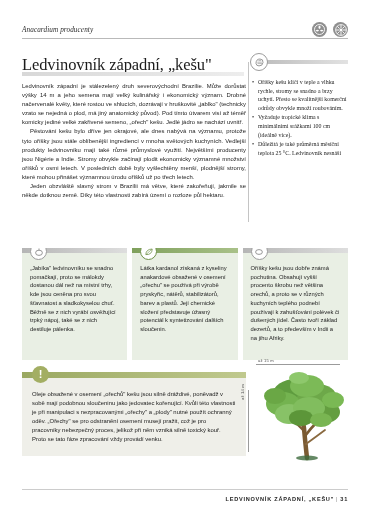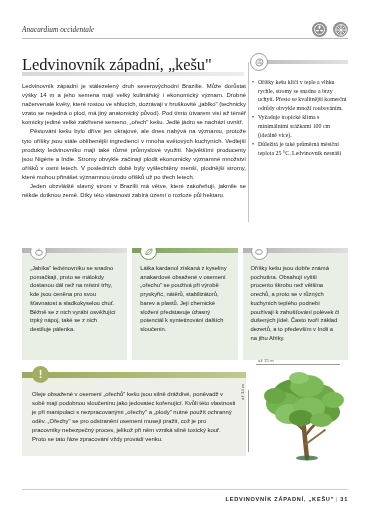--- a/index.html
+++ b/index.html
@@ -263,21 +263,21 @@
     width: 326px;
     border-bottom: 0.7px solid #cccccc;
   }
 </style>
 </head>
 <body>
 
 <div class="page">
 
   <div class="header">
-    <div class="sci-name">Anacardium occidentale</div>
+    <div class="sci-name">Anacardium producenty</div>
     <div class="header-rule"></div>
     <div class="header-icons">
       <span class="circ-icon">
         <svg width="11" height="11" viewBox="0 0 11 11">
           <circle cx="5.5" cy="5.5" r="5" fill="none" stroke="#ffffff" stroke-width="0.9"></circle>
           <path d="M5.5 1.4 Q7.6 3 5.5 5 Q3.4 3 5.5 1.4 Z" fill="#ffffff"></path>
           <path d="M1.6 6.4 Q3.6 5 5.1 6.6 Q3.2 8.4 1.6 6.4 Z" fill="#ffffff"></path>
           <path d="M9.4 6.4 Q7.4 5 5.9 6.6 Q7.8 8.4 9.4 6.4 Z" fill="#ffffff"></path>
         </svg>
       </span>

